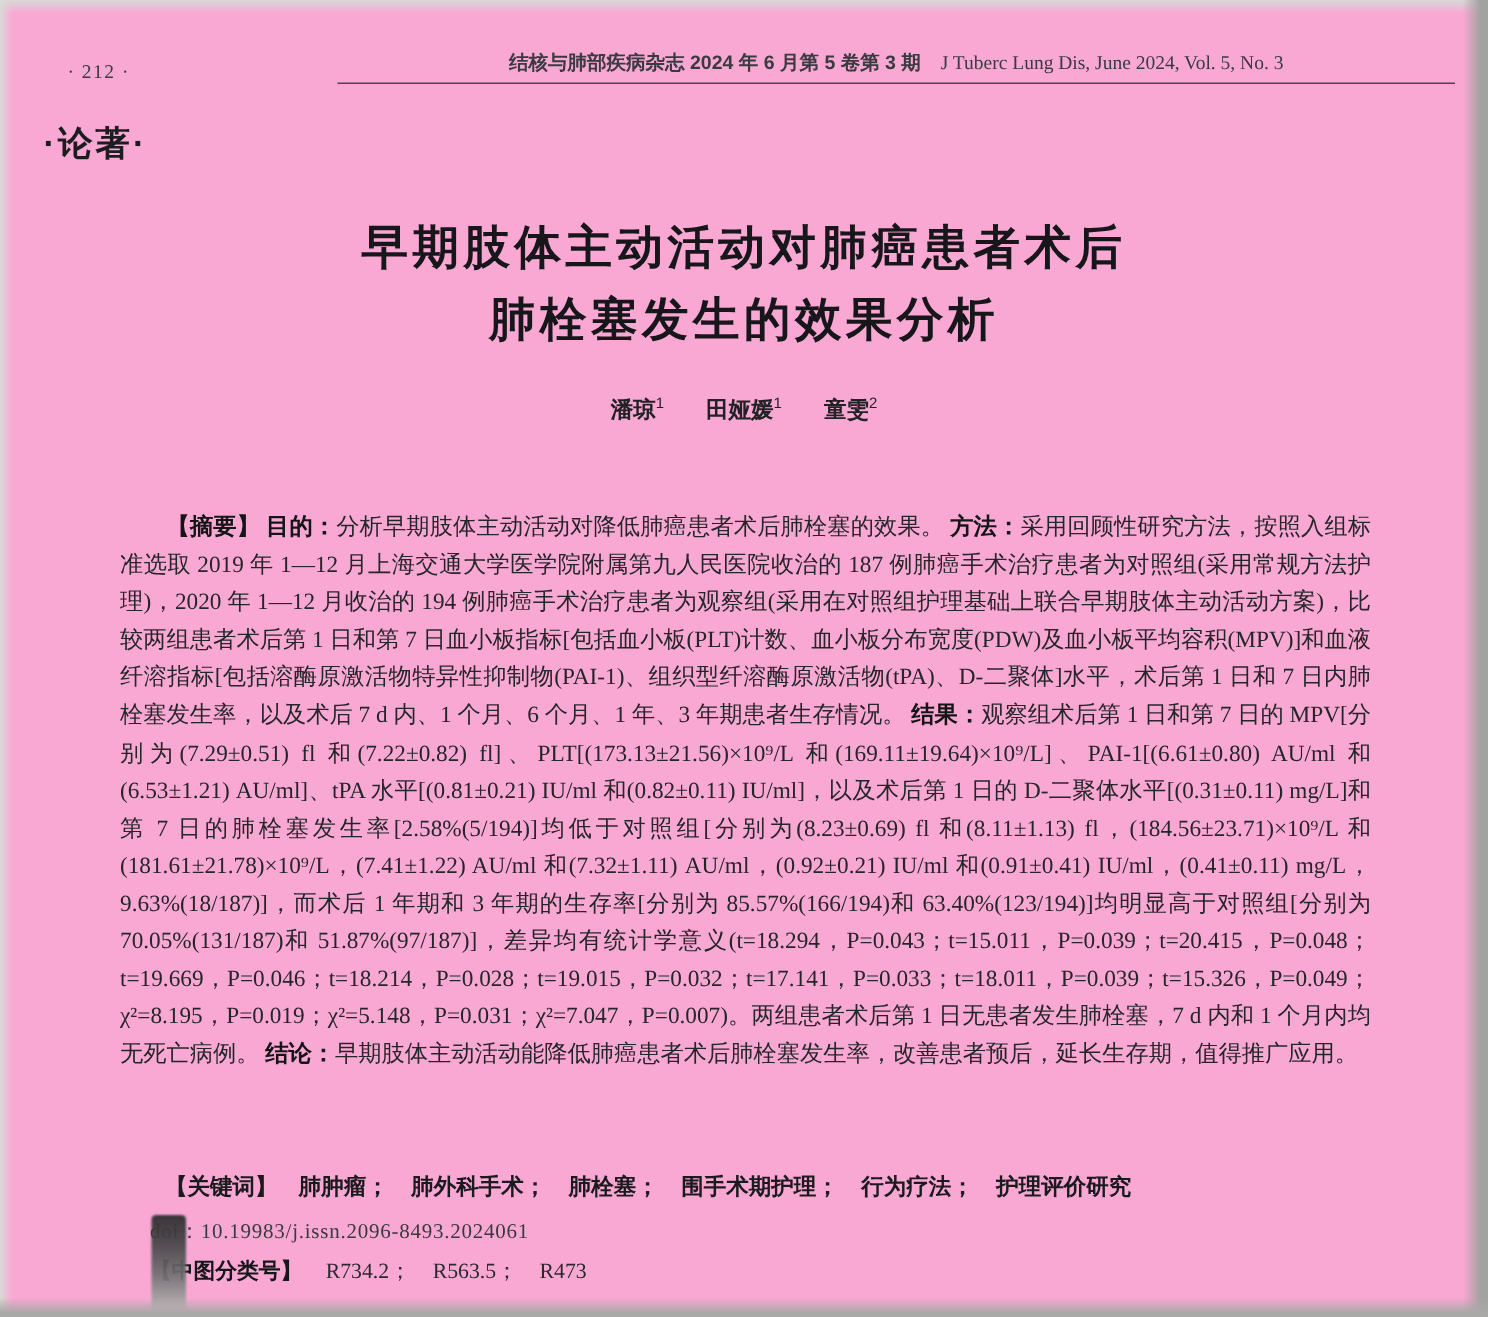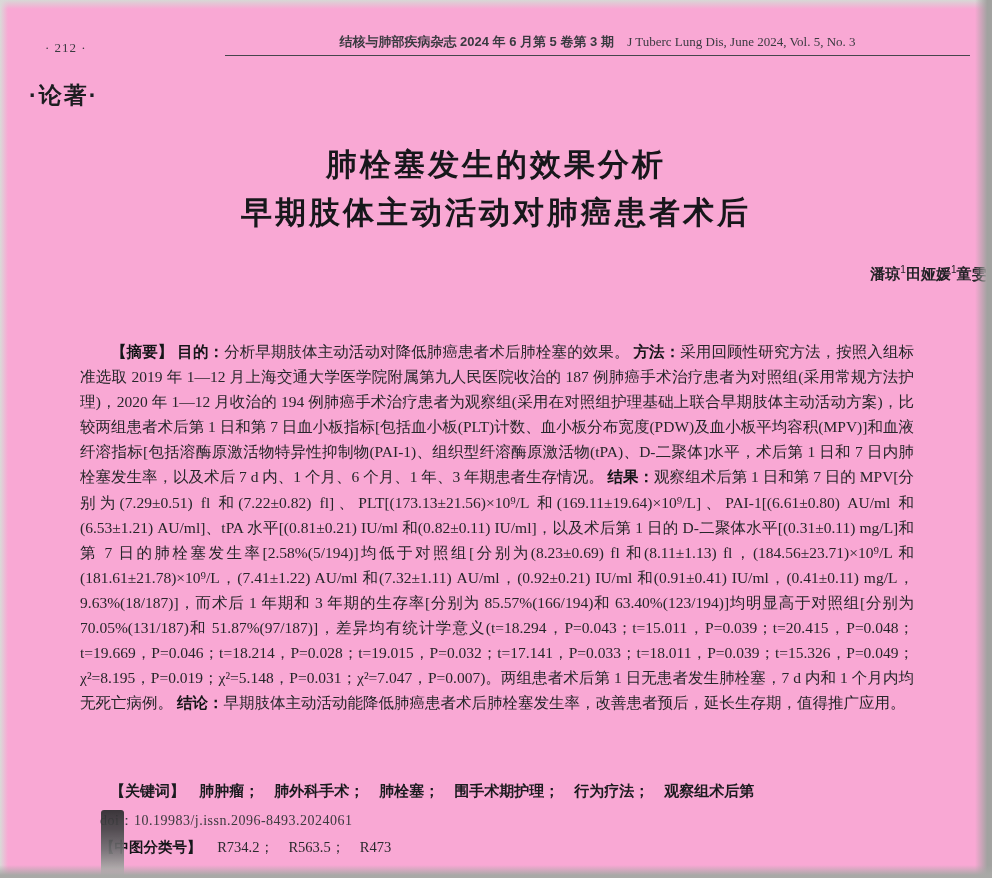--- a/index.html
+++ b/index.html
@@ -35,21 +35,21 @@
   }
 
   .title{
     position:absolute;top:141px;left:0;width:100%;text-align:center;
     font-family:"Liberation Sans",sans-serif;font-weight:800;
     font-size:31px;line-height:48px;color:#17171b;letter-spacing:3px;
   }
 
   .authors{
     position:absolute;top:264px;left:0;width:100%;
-    display:flex;justify-content:flex-end;
+    display:flex;justify-content:center;gap:28px;
     font-family:"Liberation Sans",sans-serif;font-weight:700;
     font-size:15px;color:#222226;
   }
   .authors sup{font-size:10px;font-weight:400;}
 
   .abstract{
     position:absolute;top:318px;left:80px;width:834px;
     font-size:15.5px;line-height:25.1px;text-align:justify;
     text-indent:2em;color:#26262a;margin-top:21px;
   }
@@ -89,41 +89,41 @@
     <span class="page-num">· 212 ·</span>
     <span class="journal-line">
       <span class="journal-cn">结核与肺部疾病杂志 2024 年 6 月第 5 卷第 3 期</span>
       <span class="journal-en">J Tuberc Lung Dis, June 2024, Vol. 5, No. 3</span>
     </span>
   </div>
 
   <div class="section-label">·论著·</div>
 
   <div class="title">
+    <div>早期肢体主动活动对肺癌患者术后</div>
     <div>肺栓塞发生的效果分析</div>
-    <div>早期肢体主动活动对肺癌患者术后</div>
   </div>
 
   <div class="authors">
     <span><span>潘琼</span><sup>1</sup></span>
     <span><span>田娅媛</span><sup>1</sup></span>
     <span><span>童雯</span><sup>2</sup></span>
   </div>
 
   <p class="abstract">
     <span class="b">【摘要】</span>
     <span class="b">目的：</span><span>分析早期肢体主动活动对降低肺癌患者术后肺栓塞的效果。</span>
     <span class="b">方法：</span><span>采用回顾性研究方法，按照入组标准选取 2019 年 1—12 月上海交通大学医学院附属第九人民医院收治的 187 例肺癌手术治疗患者为对照组(采用常规方法护理)，2020 年 1—12 月收治的 194 例肺癌手术治疗患者为观察组(采用在对照组护理基础上联合早期肢体主动活动方案)，比较两组患者术后第 1 日和第 7 日血小板指标[包括血小板(PLT)计数、血小板分布宽度(PDW)及血小板平均容积(MPV)]和血液纤溶指标[包括溶酶原激活物特异性抑制物(PAI-1)、组织型纤溶酶原激活物(tPA)、D-二聚体]水平，术后第 1 日和 7 日内肺栓塞发生率，以及术后 7 d 内、1 个月、6 个月、1 年、3 年期患者生存情况。</span>
     <span class="b">结果：</span><span>观察组术后第 1 日和第 7 日的 MPV[分别为(7.29±0.51) fl 和(7.22±0.82) fl]、PLT[(173.13±21.56)×10⁹/L 和(169.11±19.64)×10⁹/L]、PAI-1[(6.61±0.80) AU/ml 和(6.53±1.21) AU/ml]、tPA 水平[(0.81±0.21) IU/ml 和(0.82±0.11) IU/ml]，以及术后第 1 日的 D-二聚体水平[(0.31±0.11) mg/L]和第 7 日的肺栓塞发生率[2.58%(5/194)]均低于对照组[分别为(8.23±0.69) fl 和(8.11±1.13) fl，(184.56±23.71)×10⁹/L 和(181.61±21.78)×10⁹/L，(7.41±1.22) AU/ml 和(7.32±1.11) AU/ml，(0.92±0.21) IU/ml 和(0.91±0.41) IU/ml，(0.41±0.11) mg/L，9.63%(18/187)]，而术后 1 年期和 3 年期的生存率[分别为 85.57%(166/194)和 63.40%(123/194)]均明显高于对照组[分别为 70.05%(131/187)和 51.87%(97/187)]，差异均有统计学意义(t=18.294，P=0.043；t=15.011，P=0.039；t=20.415，P=0.048；t=19.669，P=0.046；t=18.214，P=0.028；t=19.015，P=0.032；t=17.141，P=0.033；t=18.011，P=0.039；t=15.326，P=0.049；χ²=8.195，P=0.019；χ²=5.148，P=0.031；χ²=7.047，P=0.007)。两组患者术后第 1 日无患者发生肺栓塞，7 d 内和 1 个月内均无死亡病例。</span>
     <span class="b">结论：</span><span>早期肢体主动活动能降低肺癌患者术后肺栓塞发生率，改善患者预后，延长生存期，值得推广应用。</span>
   </p>
 
   <div class="keywords">
     <span>【关键词】</span>
-    <span class="kw-items">肺肿瘤；　肺外科手术；　肺栓塞；　围手术期护理；　行为疗法；　观察组术后第</span>
+    <span class="kw-items">肺肿瘤；　肺外科手术；　肺栓塞；　围手术期护理；　行为疗法；　护理评价研究</span>
   </div>
 
   <div class="doi-line">doi：10.19983/j.issn.2096-8493.2024061</div>
 
   <div class="clc-line">
     <span class="clc-label">【中图分类号】</span>
     <span class="clc-values">R734.2；　R563.5；　R473</span>
   </div>
 
   <div class="smudge"></div>

